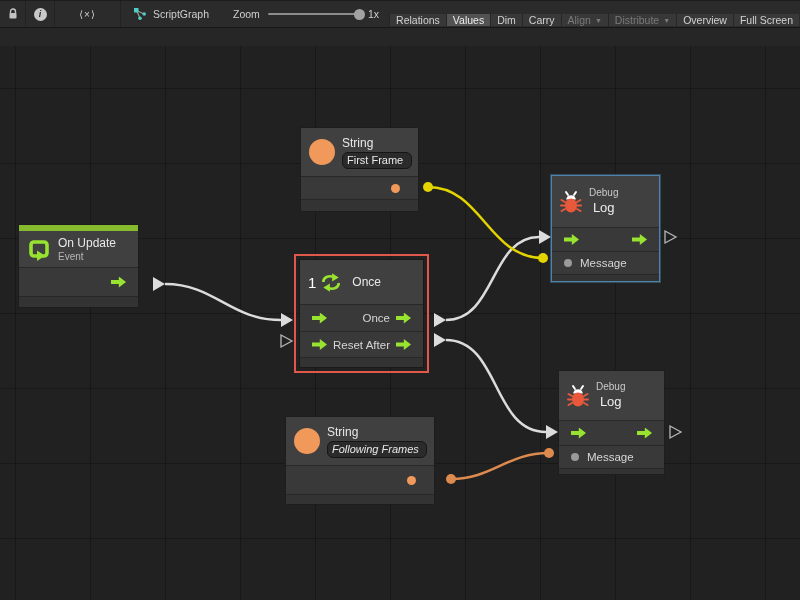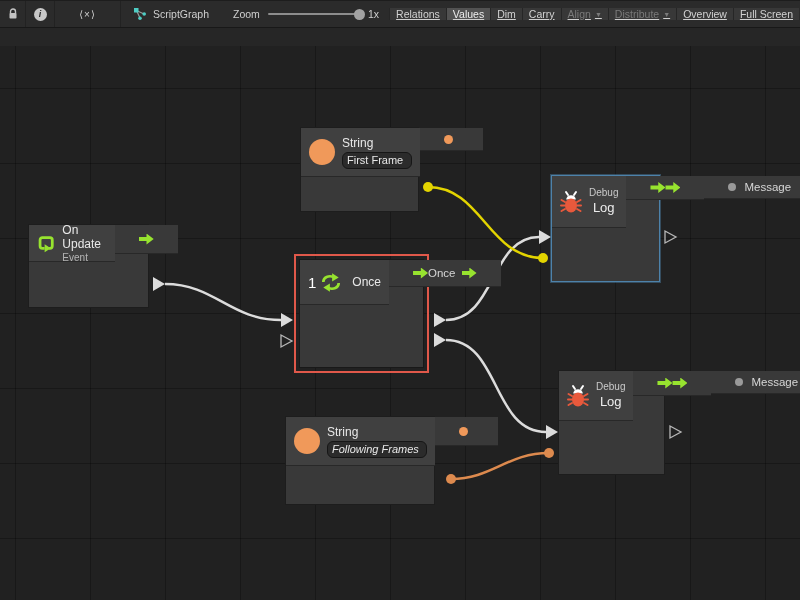--- a/index.html
+++ b/index.html
@@ -27,38 +27,38 @@
     border-top:1px solid #1d1d1d;border-bottom:1px solid #181818;color:#cfcfcf;font-size:10.5px;}
   .tbtn{display:flex;align-items:center;justify-content:center;border-right:1px solid #222;}
   .tbtn.lock{width:26px;} .tbtn.info{width:29px;} .tbtn.code{width:66px;color:#cfcfcf;font-size:10px;letter-spacing:1px;}
   .info-circle{width:13px;height:13px;border-radius:50%;background:#c8c8c8;color:#2b2b2b;
     font-size:9px;font-weight:bold;display:flex;align-items:center;justify-content:center;font-style:italic;}
   .crumb{display:flex;align-items:center;gap:6px;padding:0 10px 0 12px;}
   .zoomgrp{display:flex;align-items:center;gap:8px;padding-left:14px;}
   .ztrack{position:relative;width:92px;height:2px;background:#8d8d8d;border-radius:1px;}
   .zhandle{position:absolute;right:-5px;top:-4.5px;width:11px;height:11px;border-radius:50%;background:#a2a2a2;}
   .tb-spacer{flex:1;}
-  .rgrp{display:flex;align-items:center;padding:1px 1px 1px 0;text-decoration:underline;}
+  .rgrp{display:flex;align-items:flex-end;padding:1px 1px 1px 0;}
   .rbtn{display:flex;align-items:center;padding:0 6px;background:#383838;border-left:1px solid #262626;color:#d2d2d2;white-space:nowrap;}
   .rbtn.active{background:#525252;color:#eee;}
   .rbtn.disabled{color:#7a7a7a;}
   .caret{font-size:7px;margin-left:4px;line-height:1;}
 
   
   .canvas{position:absolute;left:0;top:46px;width:800px;height:554px;background:#212121;
     background-image:linear-gradient(rgba(0,0,0,0.28) 1px,transparent 1px),
                      linear-gradient(90deg,rgba(0,0,0,0.28) 1px,transparent 1px);
     background-size:75px 75px;background-position:15px 42px;overflow:hidden;}
   .wires{position:absolute;left:0;top:0;width:800px;height:554px;}
 
   
-  .node{position:absolute;display:flex;flex-direction:row;background:#393939;
+  .node{position:absolute;display:flex;flex-direction:column;background:#393939;
     border:1px solid #1d1d1d;color:#e4e4e4;font-size:12px;}
   .nhead{background:#404040;display:flex;align-items:center;padding:0 8px;gap:7px;border-bottom:1px solid #282828;}
-  .nrow{display:flex;align-items:center;padding:0 24px;border-bottom:1px solid #282828;background:#393939;}
+  .nrow{display:flex;align-items:center;padding:0 12px;border-bottom:1px solid #282828;background:#393939;}
   .nfoot{flex:1;background:#333333;}
   .ntitle{font-size:12px;color:#e8e8e8;}
   .nsub{font-size:10px;color:#b5b5b5;margin-top:1px;}
   .flexfill{flex:1;}
   .greenbar{height:6px;background:var(--event-green);}
   .port-arrow{width:15px;height:11px;background:var(--accent-green);flex:none;
     clip-path:polygon(0 32%,52% 32%,52% 0,100% 50%,52% 100%,52% 68%,0 68%);}
   .dot{border-radius:50%;flex:none;}
   .dot.orange{width:9px;height:9px;background:var(--value-orange);}
   .dot.gray{width:8px;height:8px;background:var(--port-gray);}
@@ -163,21 +163,21 @@
 
       <path d="M451 433 C 492 433, 507 407, 549 407" style="stroke:var(--wire-orange)" stroke-width="2.5" fill="none"></path>
       <circle cx="451" cy="433" r="5" style="fill:var(--wire-orange)"></circle>
       <circle cx="549" cy="407" r="5" style="fill:var(--wire-orange)"></circle>
 
       <polygon points="281,289 281,301 292,295" fill="none" stroke="#b8b8b8" stroke-width="1.3"></polygon>
       <polygon points="665,185 665,197 676,191" fill="none" stroke="#b8b8b8" stroke-width="1.3"></polygon>
       <polygon points="670,380 670,392 681,386" fill="none" stroke="#b8b8b8" stroke-width="1.3"></polygon>
     </svg>
 
-    <div class="node" style="left:28px;top:178px;width:121px;height:84px;">
+    <div class="node" style="left:18px;top:178px;width:121px;height:84px;">
       <div class="greenbar"></div>
       <div class="nhead" style="height:37px;">
         <svg width="24" height="24" viewBox="0 0 24 24">
           <path d="M10 19 H7 a3 3 0 0 1 -3 -3 V8 a3 3 0 0 1 3-3 H17 a3 3 0 0 1 3 3 V16 a3 3 0 0 1 -3 3 h-2" fill="none" style="stroke:var(--accent-green)" stroke-width="3.6"></path>
           <polygon points="10,13.5 10,24 18,18.8" style="fill:var(--accent-green)"></polygon>
         </svg>
         <div>
           <div class="ntitle">On Update</div>
           <div class="nsub">Event</div>
         </div>
@@ -215,20 +215,27 @@
             <polygon points="9,9.5 3,13 9,17" style="fill:var(--accent-green)"></polygon>
           </svg>
           <span class="ntitle" style="margin-left:6px;">Once</span>
         </div>
         <div class="nrow" style="height:27px;">
           <div class="port-arrow"></div>
           <div class="flexfill"></div>
           <span class="plabel" style="margin-right:6px;">Once</span>
           <div class="port-arrow"></div>
         </div>
+        <div class="nrow" style="height:26px;">
+          <div class="port-arrow"></div>
+          <span class="plabel" style="margin-left:6px;">Reset</span>
+          <div class="flexfill"></div>
+          <span class="plabel" style="margin-right:6px;">After</span>
+          <div class="port-arrow"></div>
+        </div>
         <div class="nfoot"></div>
       </div>
     </div>
 
     <div class="node" style="left:285px;top:370px;width:150px;height:89px;">
       <div class="nhead" style="height:49px;">
         <div class="bigcircle"></div>
         <div>
           <div class="ntitle">String</div>
           <input class="str-input w2" readonly="" value="Following Frames" style="">

